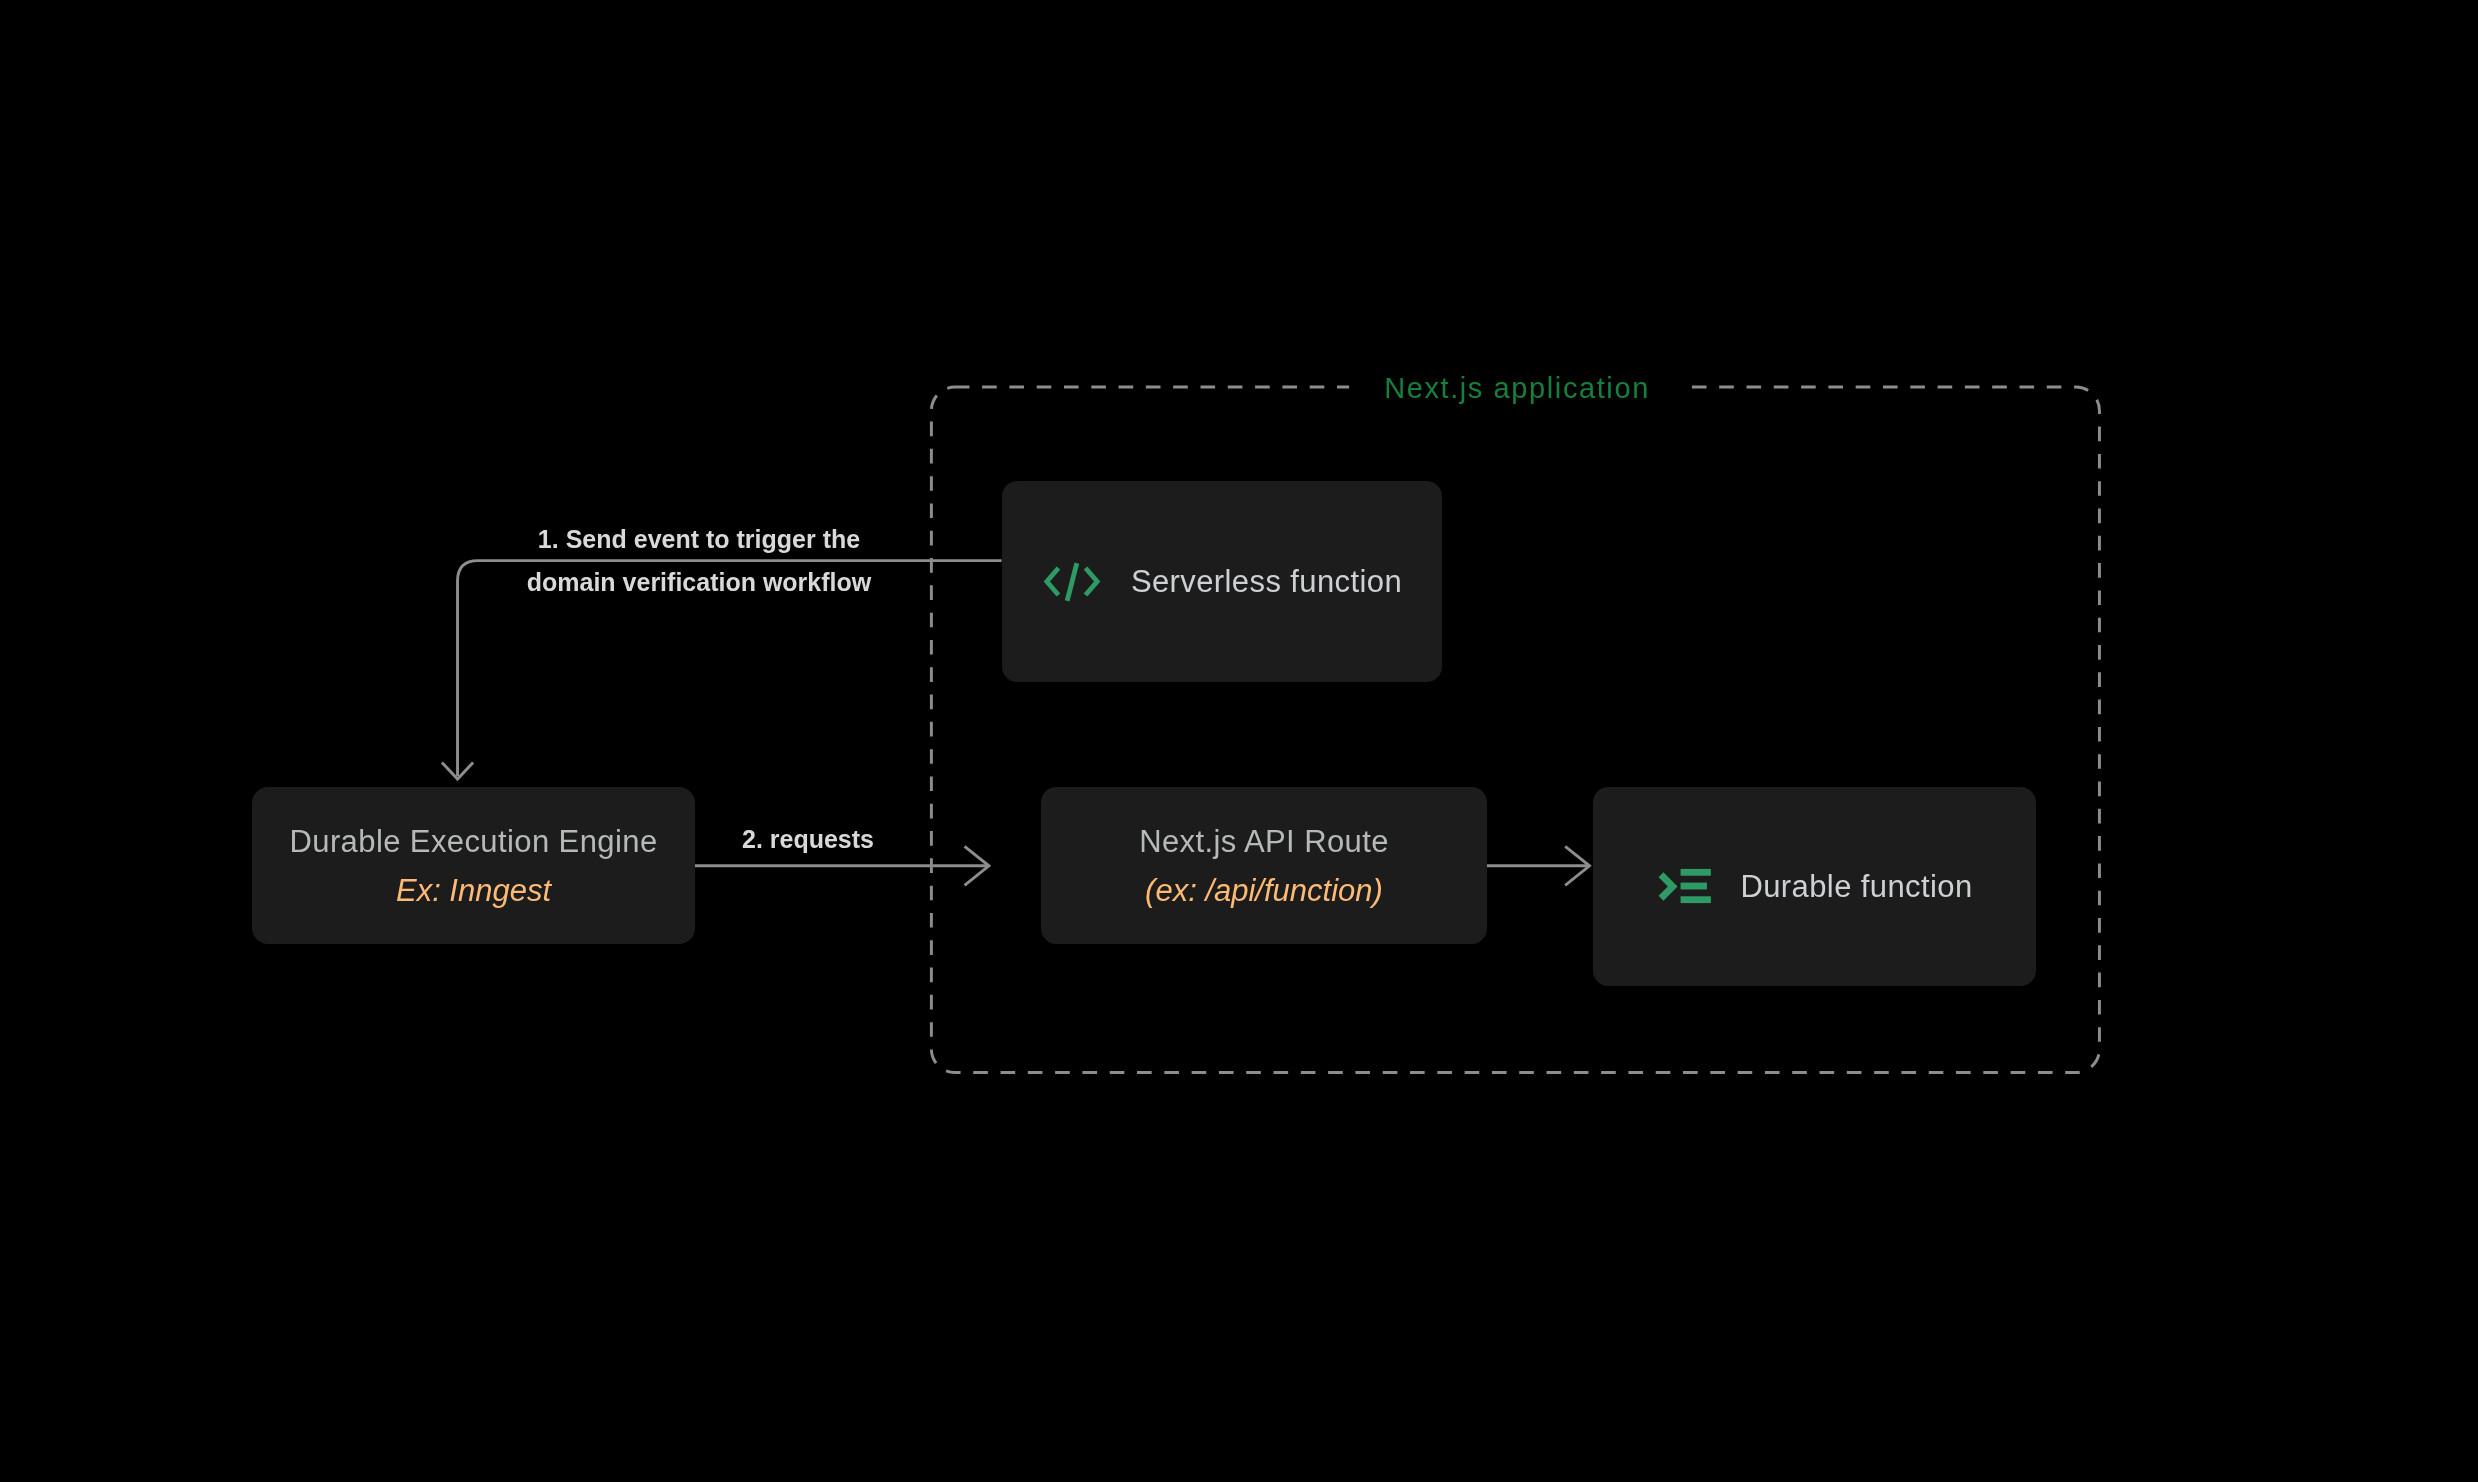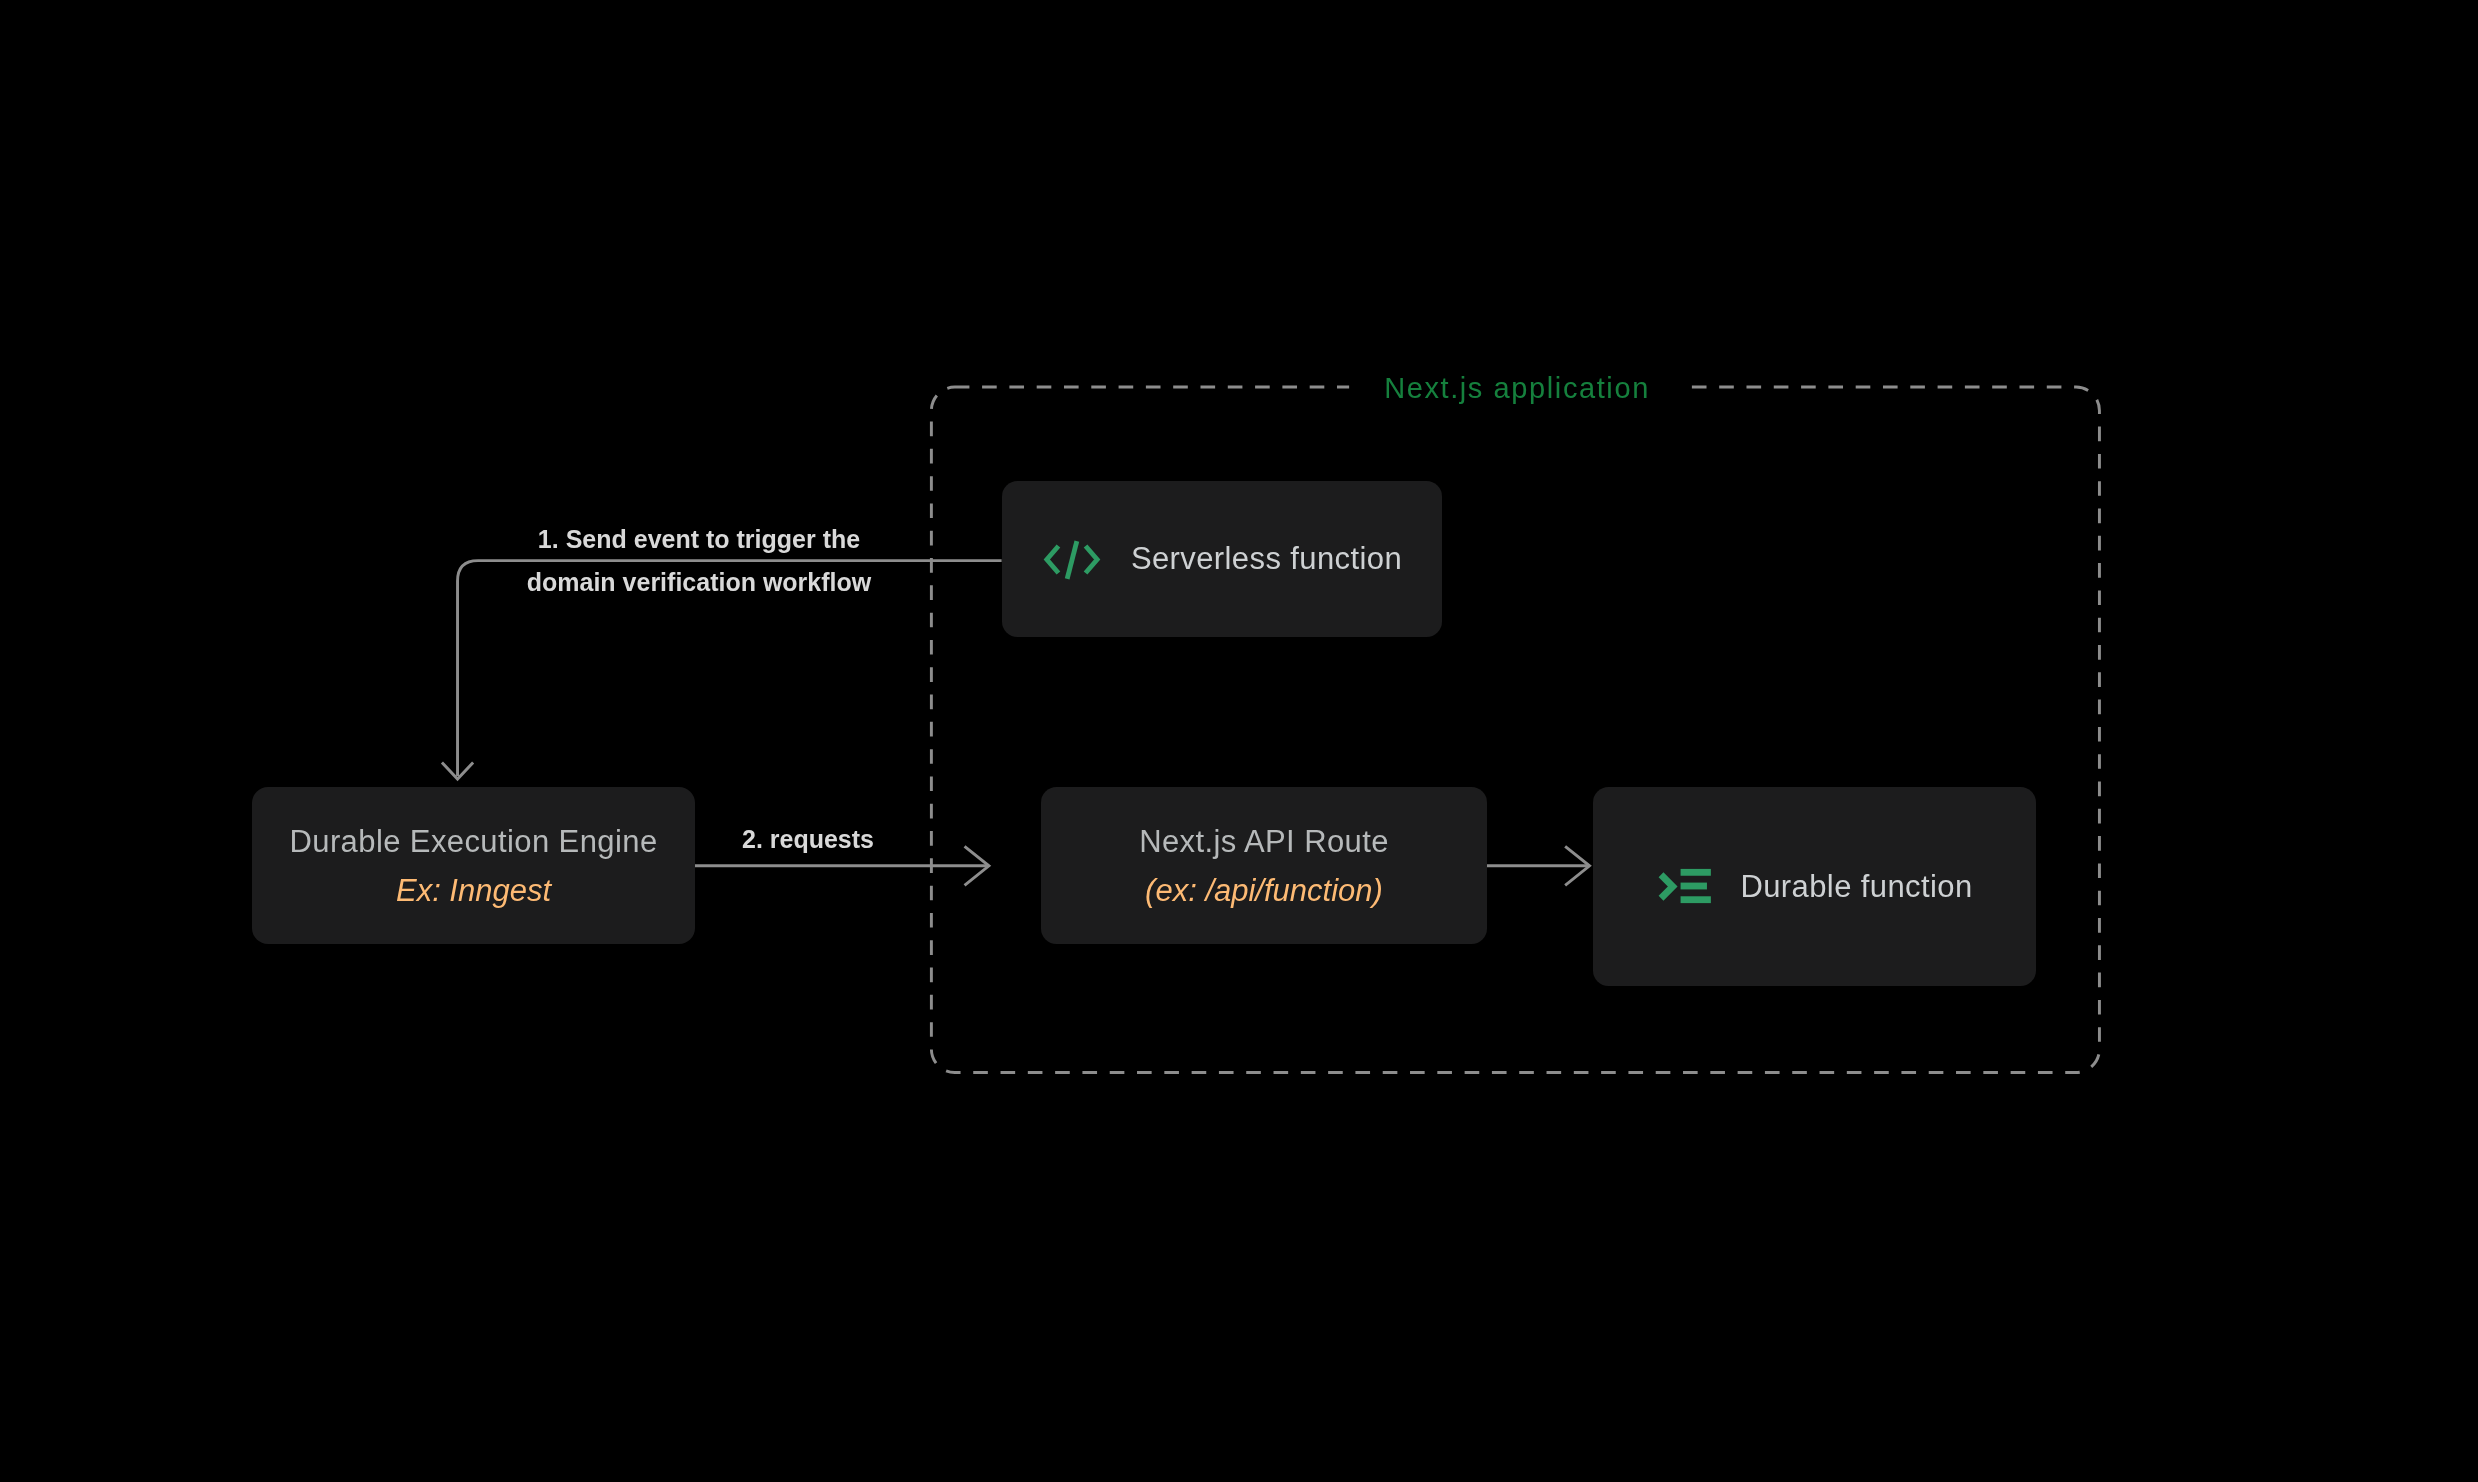--- a/index.html
+++ b/index.html
@@ -59,21 +59,21 @@
 
     <path d="M 712 888 H 1013" fill="none" stroke="#8d8d8d" stroke-width="3"></path>
     <polyline points="989,868 1014,888 989,908" fill="none" stroke="#8d8d8d" stroke-width="3"></polyline>
 
     <path d="M 1475 888 H 1629" fill="none" stroke="#8d8d8d" stroke-width="3"></path>
     <polyline points="1605,868 1630,888 1605,908" fill="none" stroke="#8d8d8d" stroke-width="3"></polyline>
   </svg>
 
   <div class="group-label" style="left:1517px;top:388px;">Next.js application</div>
 
-  <div class="node" style="left:1002px;top:481px;width:440px;height:156px;justify-content:center;">
+  <div class="node" style="left:1002px;top:481px;width:440px;height:201px;justify-content:center;">
     <div class="icon-row">
       <span style="display:flex;">
         <svg width="60" height="51" viewBox="0 0 62 52">
           <polyline points="17,12 5,26 17,40" fill="none" stroke="#2d9b63" stroke-width="5"></polyline>
           <line x1="36" y1="7" x2="26" y2="46" stroke="#2d9b63" stroke-width="5"></line>
           <polyline points="45,12 57,26 45,40" fill="none" stroke="#2d9b63" stroke-width="5"></polyline>
         </svg>
       </span>
       <span class="icon-label">Serverless function</span>
     </div>

